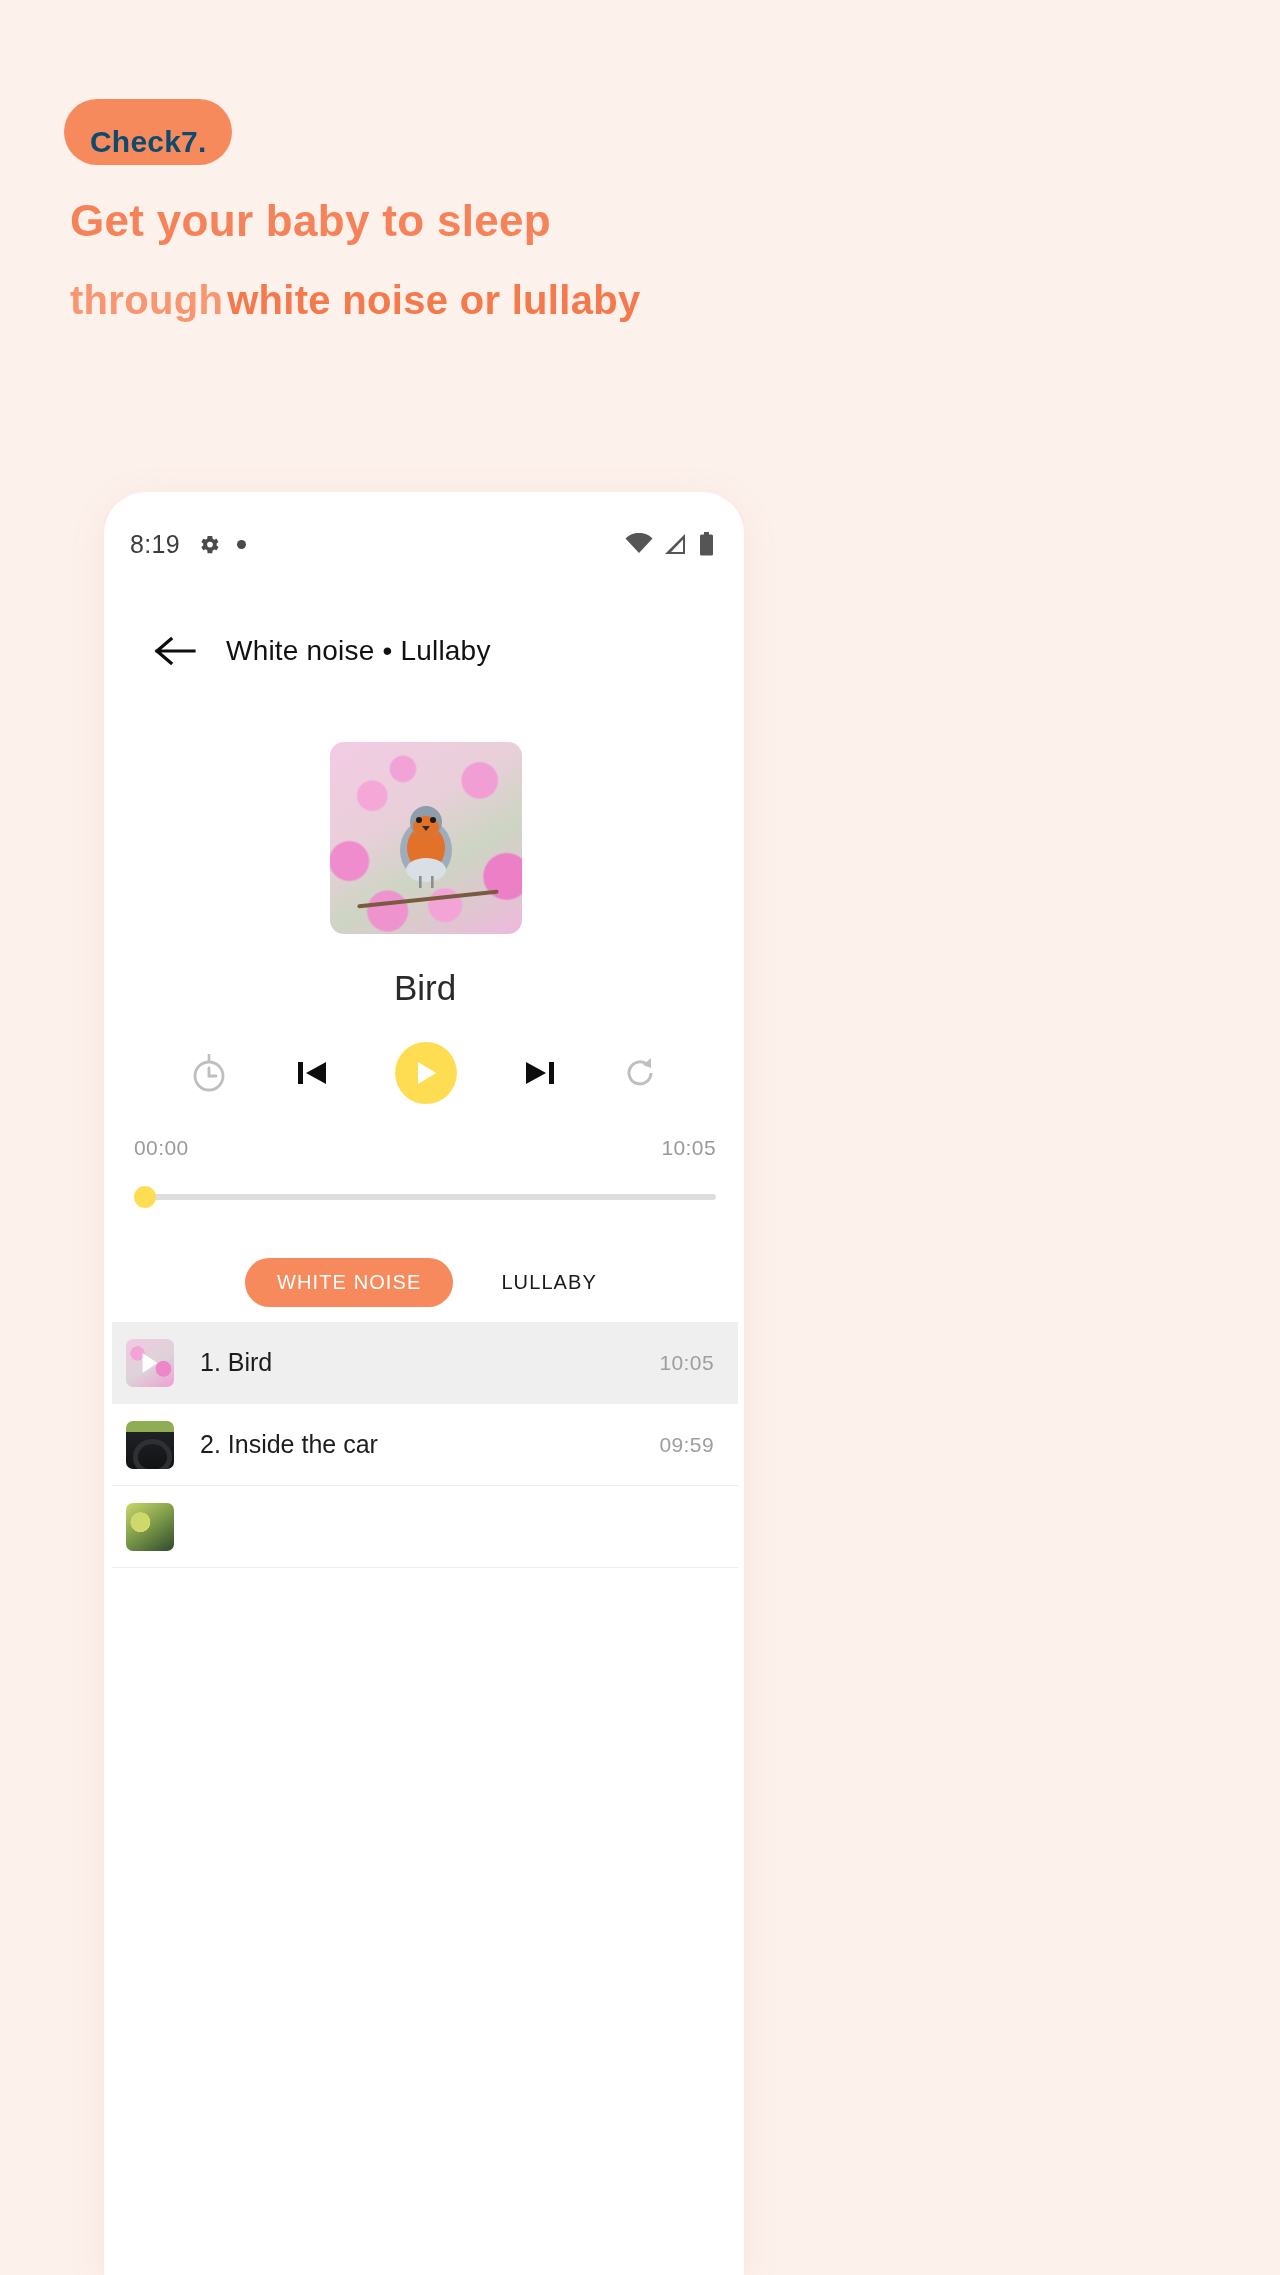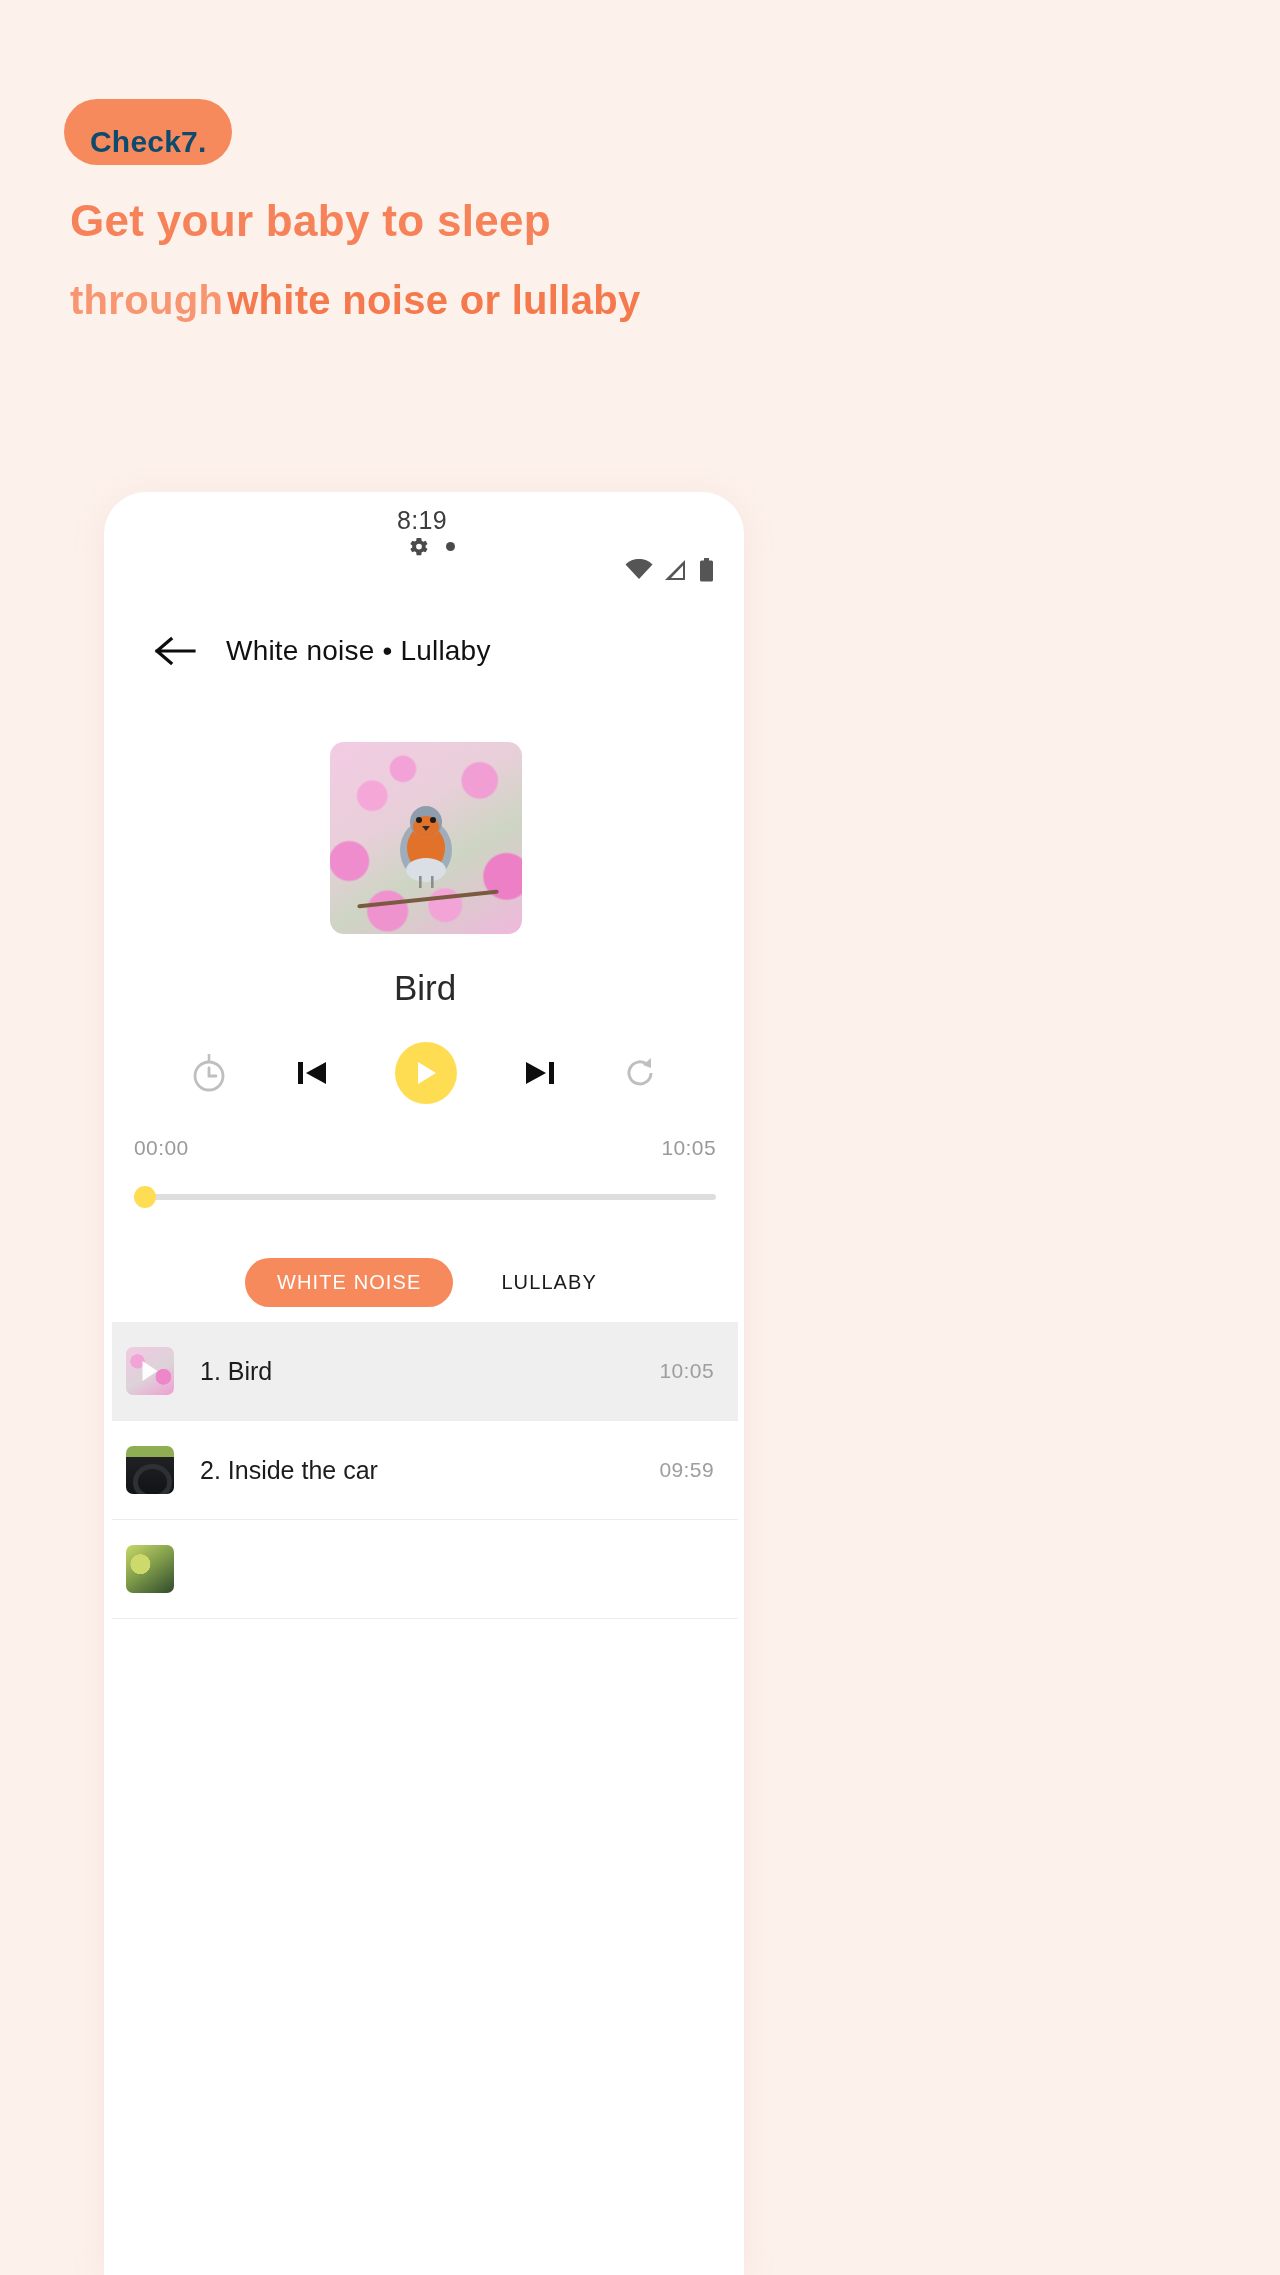--- a/index.html
+++ b/index.html
@@ -52,21 +52,20 @@
     width:626px; height:1769px;
     background:#ffffff; border-radius:36px 36px 0 0;
     overflow:hidden;
   }
 
   
   .statusbar {
     position:absolute; left:0; top:0; width:626px; height:76px;
     display:flex; align-items:center;
     padding:0 24px 0 18px;
-    flex-direction:column;
   }
   .status-time { font-size:25px; color:#3d3d3d; letter-spacing:.3px; }
   .status-left-icons { display:flex; align-items:center; gap:16px; margin-left:18px; }
   .gear { width:23px; height:23px; }
   .dot-icon { width:9px; height:9px; border-radius:50%; background:#4a4a4a; }
   .status-right { margin-left:auto; display:flex; align-items:center; gap:11px; }
 
   
   .appbar {
     position:absolute; left:12px; top:108px; width:626px; height:74px;
@@ -148,21 +147,21 @@
   .tab.active {
     background:#f68a5c; color:#ffffff; border-radius:26px;
     padding:13px 32px;
   }
   .tab.inactive { color:#1a1a1a; padding:13px 8px; }
 
   
   .tracklist { position:absolute; left:0; top:816px; width:626px; }
   .track-row {
     position:relative; display:flex; align-items:center;
-    height:99px; padding:0 24px 0 14px; cursor:pointer;
+    height:82px; padding:0 24px 0 14px; cursor:pointer;
     border-bottom:1px solid #ededed;
     background:#ffffff;
   }
   .track-row.selected { background:#efefef; }
   .thumb {
     position:relative; width:48px; height:48px;
     border-radius:7px; overflow:hidden; flex:none;
   }
   .thumb-bird {
     background:

